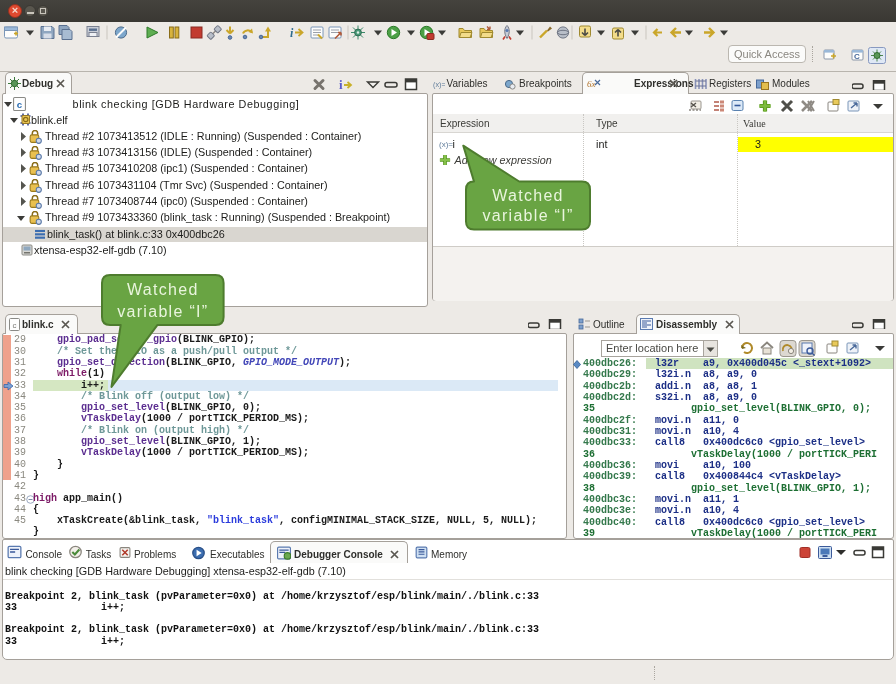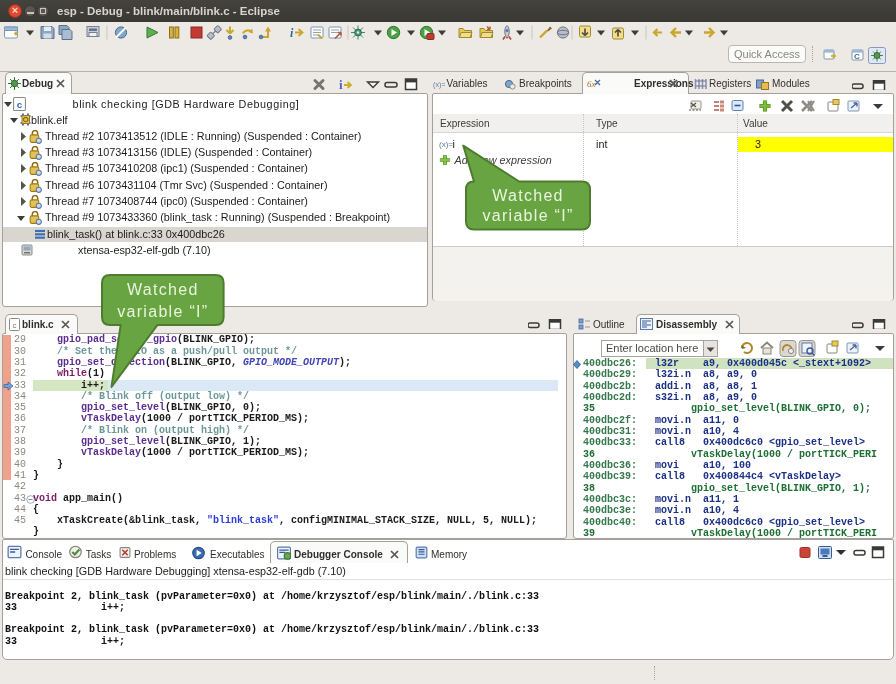--- a/index.html
+++ b/index.html
@@ -26,21 +26,20 @@
 </head>
 <body>
 
 <div class="abs" style="left:0;top:0;width:896px;height:22px;background:linear-gradient(#45433e,#3a3833);">
   <div class="abs" style="left:8px;top:4px;width:14px;height:14px;border-radius:50%;background:#df492f;border:1px solid #923221;box-sizing:border-box;"></div>
   <div class="abs" style="left:9.5px;top:5px;width:11px;height:11px;color:#f6d9ce;font-size:11px;line-height:11px;text-align:center;font-weight:bold;">×</div>
   <div class="abs" style="left:23.5px;top:5px;width:12px;height:12px;border-radius:50%;background:#59564e;border:1px solid #3a3833;box-sizing:border-box;"></div>
   <div class="abs" style="left:26.5px;top:11.5px;width:7px;height:2px;background:#c9c5bc;"></div>
   <div class="abs" style="left:37px;top:5px;width:12px;height:12px;border-radius:50%;background:#59564e;border:1px solid #3a3833;box-sizing:border-box;"></div>
   <div class="abs" style="left:40px;top:8px;width:6px;height:5.5px;border:1.5px solid #c9c5bc;box-sizing:border-box;"></div>
-  <div class="abs bold" style="left:57px;top:4.5px;font-size:11.5px;color:#d8d4cc;">esp - Debug - blink/main/blink.c - Eclipse</div>
 </div>
 
 <div class="abs" id="toolbar" style="left:0;top:22px;width:896px;height:50px;border-bottom:1px solid #b8b4ad;box-sizing:border-box;">
     <svg class="abs" style="left:0;top:2px;" width="740" height="17" viewBox="0 0 740 16">
       <g transform="translate(4,0)">
         <rect x="0.5" y="2.5" width="13" height="11" rx="1.5" fill="#fdfdfc" stroke="#7a96b8"></rect>
         <rect x="0.5" y="2.5" width="13" height="3.5" fill="#9ab8d8" stroke="#7a96b8"></rect>
         <path d="M10 9 h4 M12 7 v4" stroke="#caa62a" stroke-width="1.6"></path>
       </g>
       <g transform="translate(25,0)">
@@ -326,21 +325,21 @@
           <rect x="0" y="8" width="12" height="2.6"></rect>
         </g>
       </svg>
     <div class="treerow" style="left:47px;top:226.1px;">blink_task() at blink.c:33 0x400dbc26</div>
 
     <svg class="abs" style="left:21px;top:243px;" width="12" height="13" viewBox="0 0 12 13">
         <rect x="1" y="2" width="10" height="10" rx="1" fill="#d6d6d2" stroke="#8b8b86"></rect>
         <rect x="2.5" y="3.5" width="7" height="4" fill="#8fa8bf"></rect>
         <rect x="3" y="9" width="6" height="1.5" fill="#74746e"></rect>
       </svg>
-    <div class="treerow" style="left:34px;top:242.4px;padding-left:44px;">xtensa-esp32-elf-gdb (7.10)</div>
+    <div class="treerow" style="left:34px;top:242.4px;">xtensa-esp32-elf-gdb (7.10)</div>
   </div>
 </div>
 
 <div class="panel" style="left:432px;top:93px;width:462px;height:208px;"></div>
 <div class="tab" style="left:582px;top:72px;width:107px;height:22px;"></div>
 <div id="exprtabs">
   <svg class="abs" style="left:433px;top:79px;" width="12" height="10" viewBox="0 0 12 10">
       <text x="0" y="8" font-size="7.2" fill="#5f7c9a" font-family="Liberation Sans">(x)=</text>
     </svg>
   <div class="tablabel" style="left:446.6px;top:77.5px;">Variables</div>
@@ -420,21 +419,21 @@
         <rect x="1" y="2" width="11" height="10" rx="1" fill="#eef2f8" stroke="#7a96b8"></rect>
         <path d="M4 9 L10 4 M10 4 H6.5 M10 4 V7.5" stroke="#4a6a9a" stroke-width="1.4" fill="none"></path>
       </g>
 
     <path d="M185 5 L190 10 L195 5 Z" fill="#3b3b38"></path>
   </svg>
 
   <div class="abs" style="left:433px;top:114px;width:460px;height:18px;background:#f1f0ee;border-bottom:1px solid #d8d6d2;"></div>
   <div class="abs" style="left:440px;top:118px;font-size:10px;color:#3a3a36;">Expression</div>
   <div class="abs" style="left:596px;top:118px;font-size:10px;color:#3a3a36;">Type</div>
-  <div class="abs" style="left:743px;top:118px;font-size:10px;color:#3a3a36;">Value</div>
+  <div class="abs" style="left:743px;top:118px;font-size:10px;color:#3a3a36;font-family:Liberation Serif, serif;">Value</div>
   <div class="abs" style="left:583px;top:114px;width:1px;height:132px;border-left:1px dotted #c9c7c3;"></div>
   <div class="abs" style="left:737px;top:114px;width:1px;height:132px;border-left:1px dotted #c9c7c3;"></div>
 
   <div class="abs" style="left:738px;top:137px;width:155px;height:15px;background:#ffff00;"></div>
   <svg class="abs" style="left:439px;top:139px;" width="16" height="10" viewBox="0 0 16 10">
       <text x="0" y="8" font-size="8" fill="#5f7c9a" font-family="Liberation Sans">(x)=</text>
     </svg>
   <div class="abs" style="left:452.6px;top:138px;font-size:10.8px;color:#1c1c1a;">i</div>
   <div class="abs" style="left:596px;top:138px;font-size:10.8px;color:#1c1c1a;">int</div>
   <div class="abs" style="left:755px;top:138px;font-size:10.8px;color:#1c1c1a;">3</div>
@@ -506,21 +505,21 @@
         i++;
         <span class="c">/* Blink off (output low) */</span>
         <span class="f">gpio_set_level</span>(BLINK_GPIO, 0);
         <span class="f">vTaskDelay</span>(1000 / portTICK_PERIOD_MS);
         <span class="c">/* Blink on (output high) */</span>
         <span class="f">gpio_set_level</span>(BLINK_GPIO, 1);
         <span class="f">vTaskDelay</span>(1000 / portTICK_PERIOD_MS);
     }
 }
 
-<span class="k">void</span> app_main()
+<span class="k">high</span> app_main()
 {
     xTaskCreate(&amp;blink_task, <span class="s">"blink_task"</span>, configMINIMAL_STACK_SIZE, NULL, 5, NULL);
 }</pre>
 </div>
 
 <div class="panel" style="left:573px;top:333px;width:321px;height:206px;"></div>
 <div class="tab" style="left:636px;top:314px;width:104px;height:20px;"></div>
 <div id="disasm">
 
   <svg class="abs" style="left:578px;top:318px;" width="13" height="12" viewBox="0 0 13 12">

